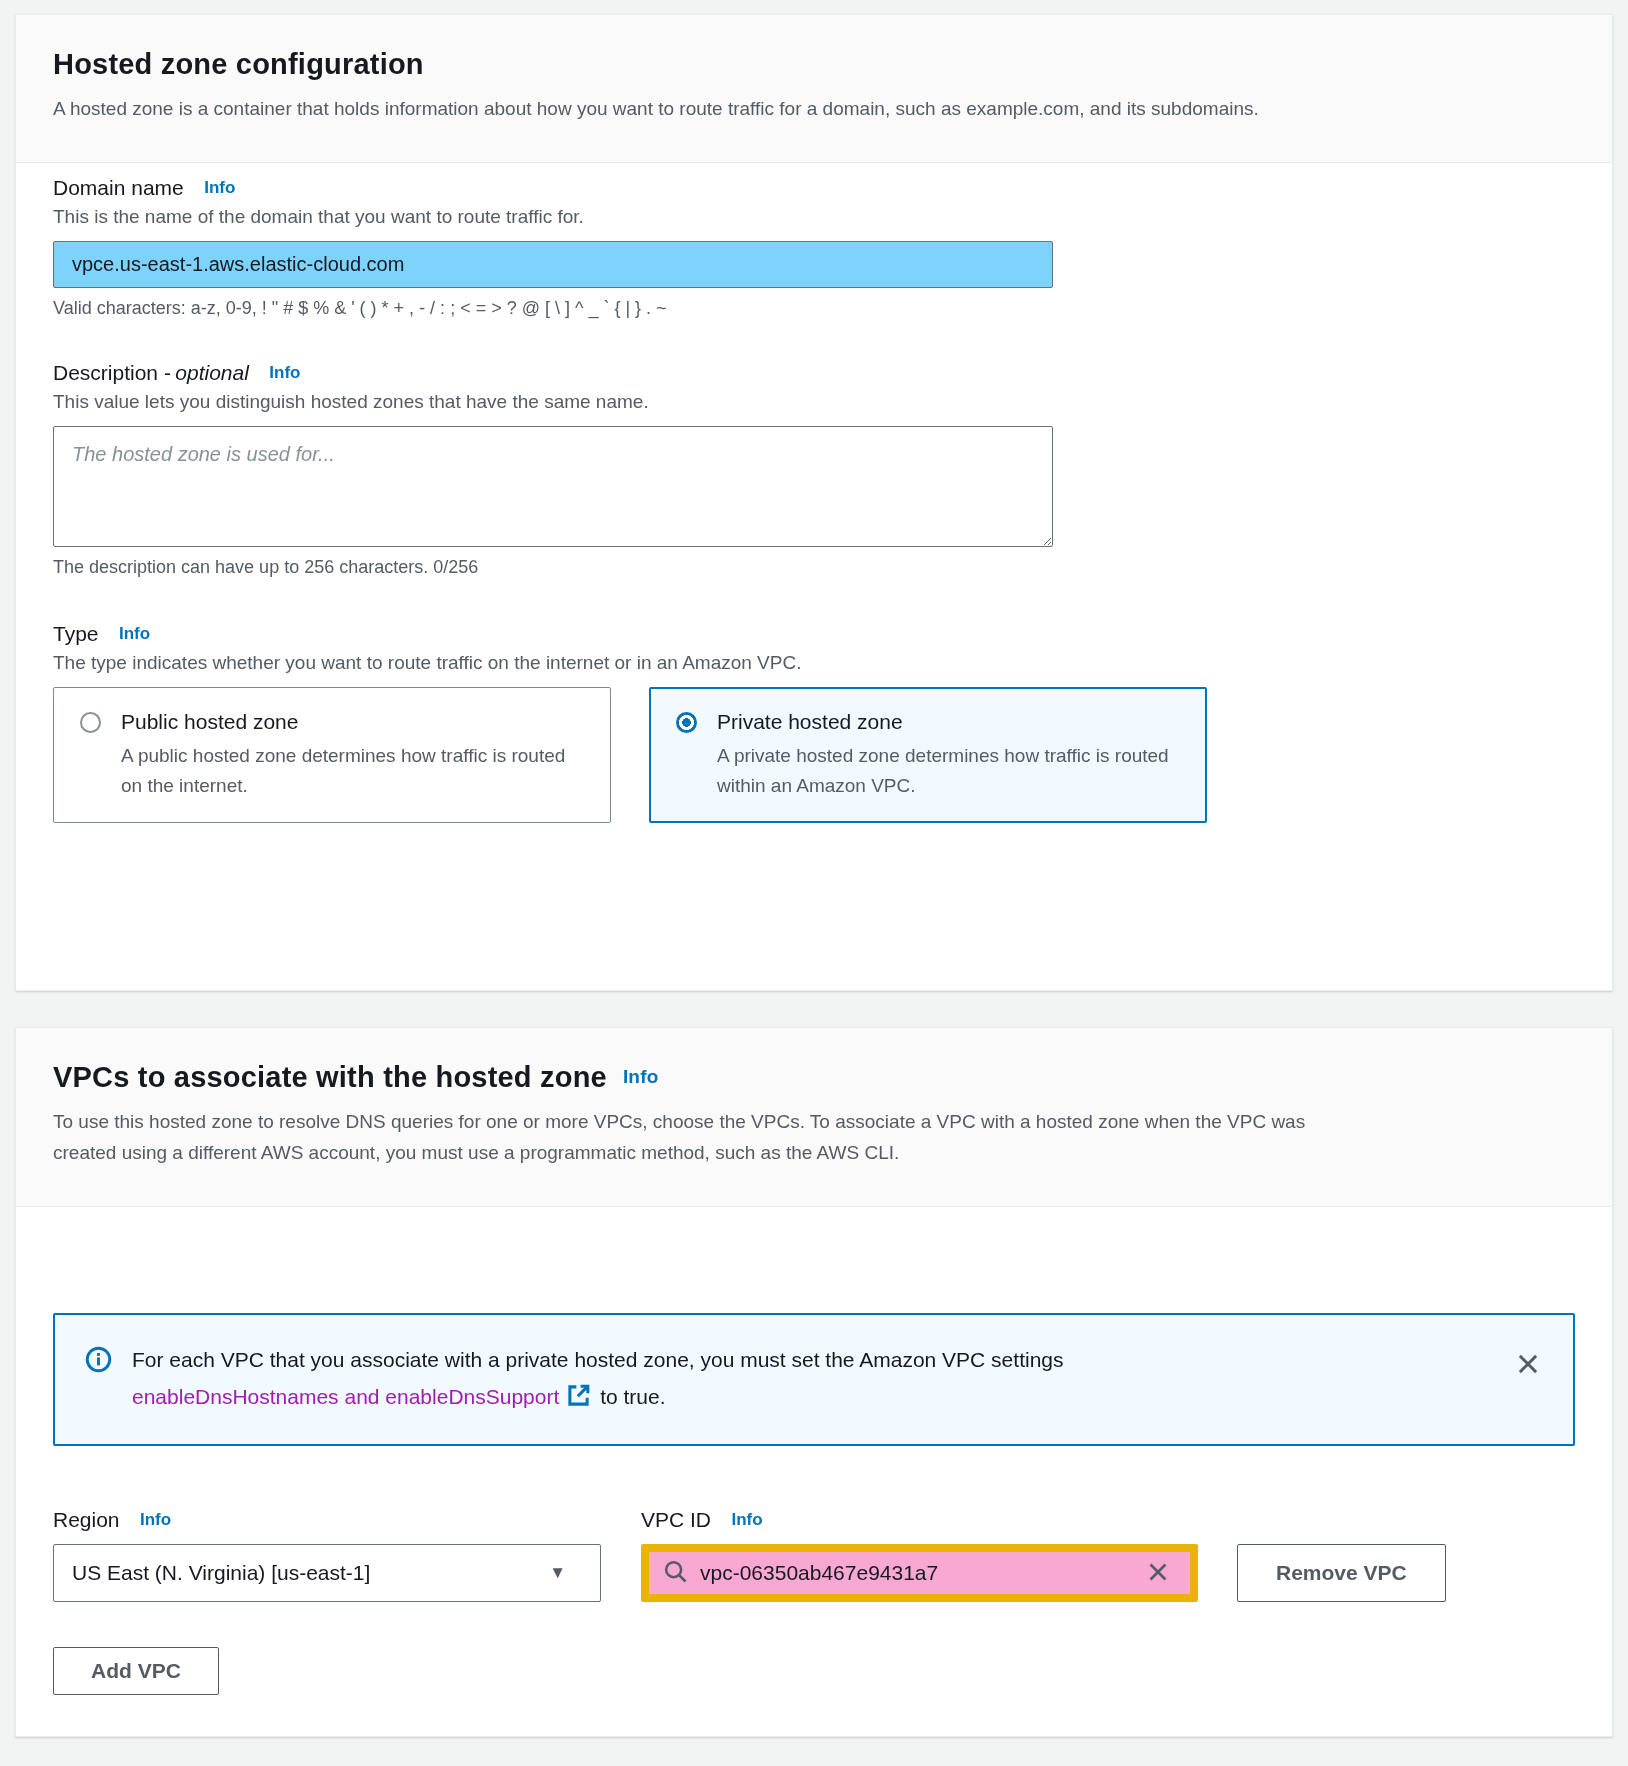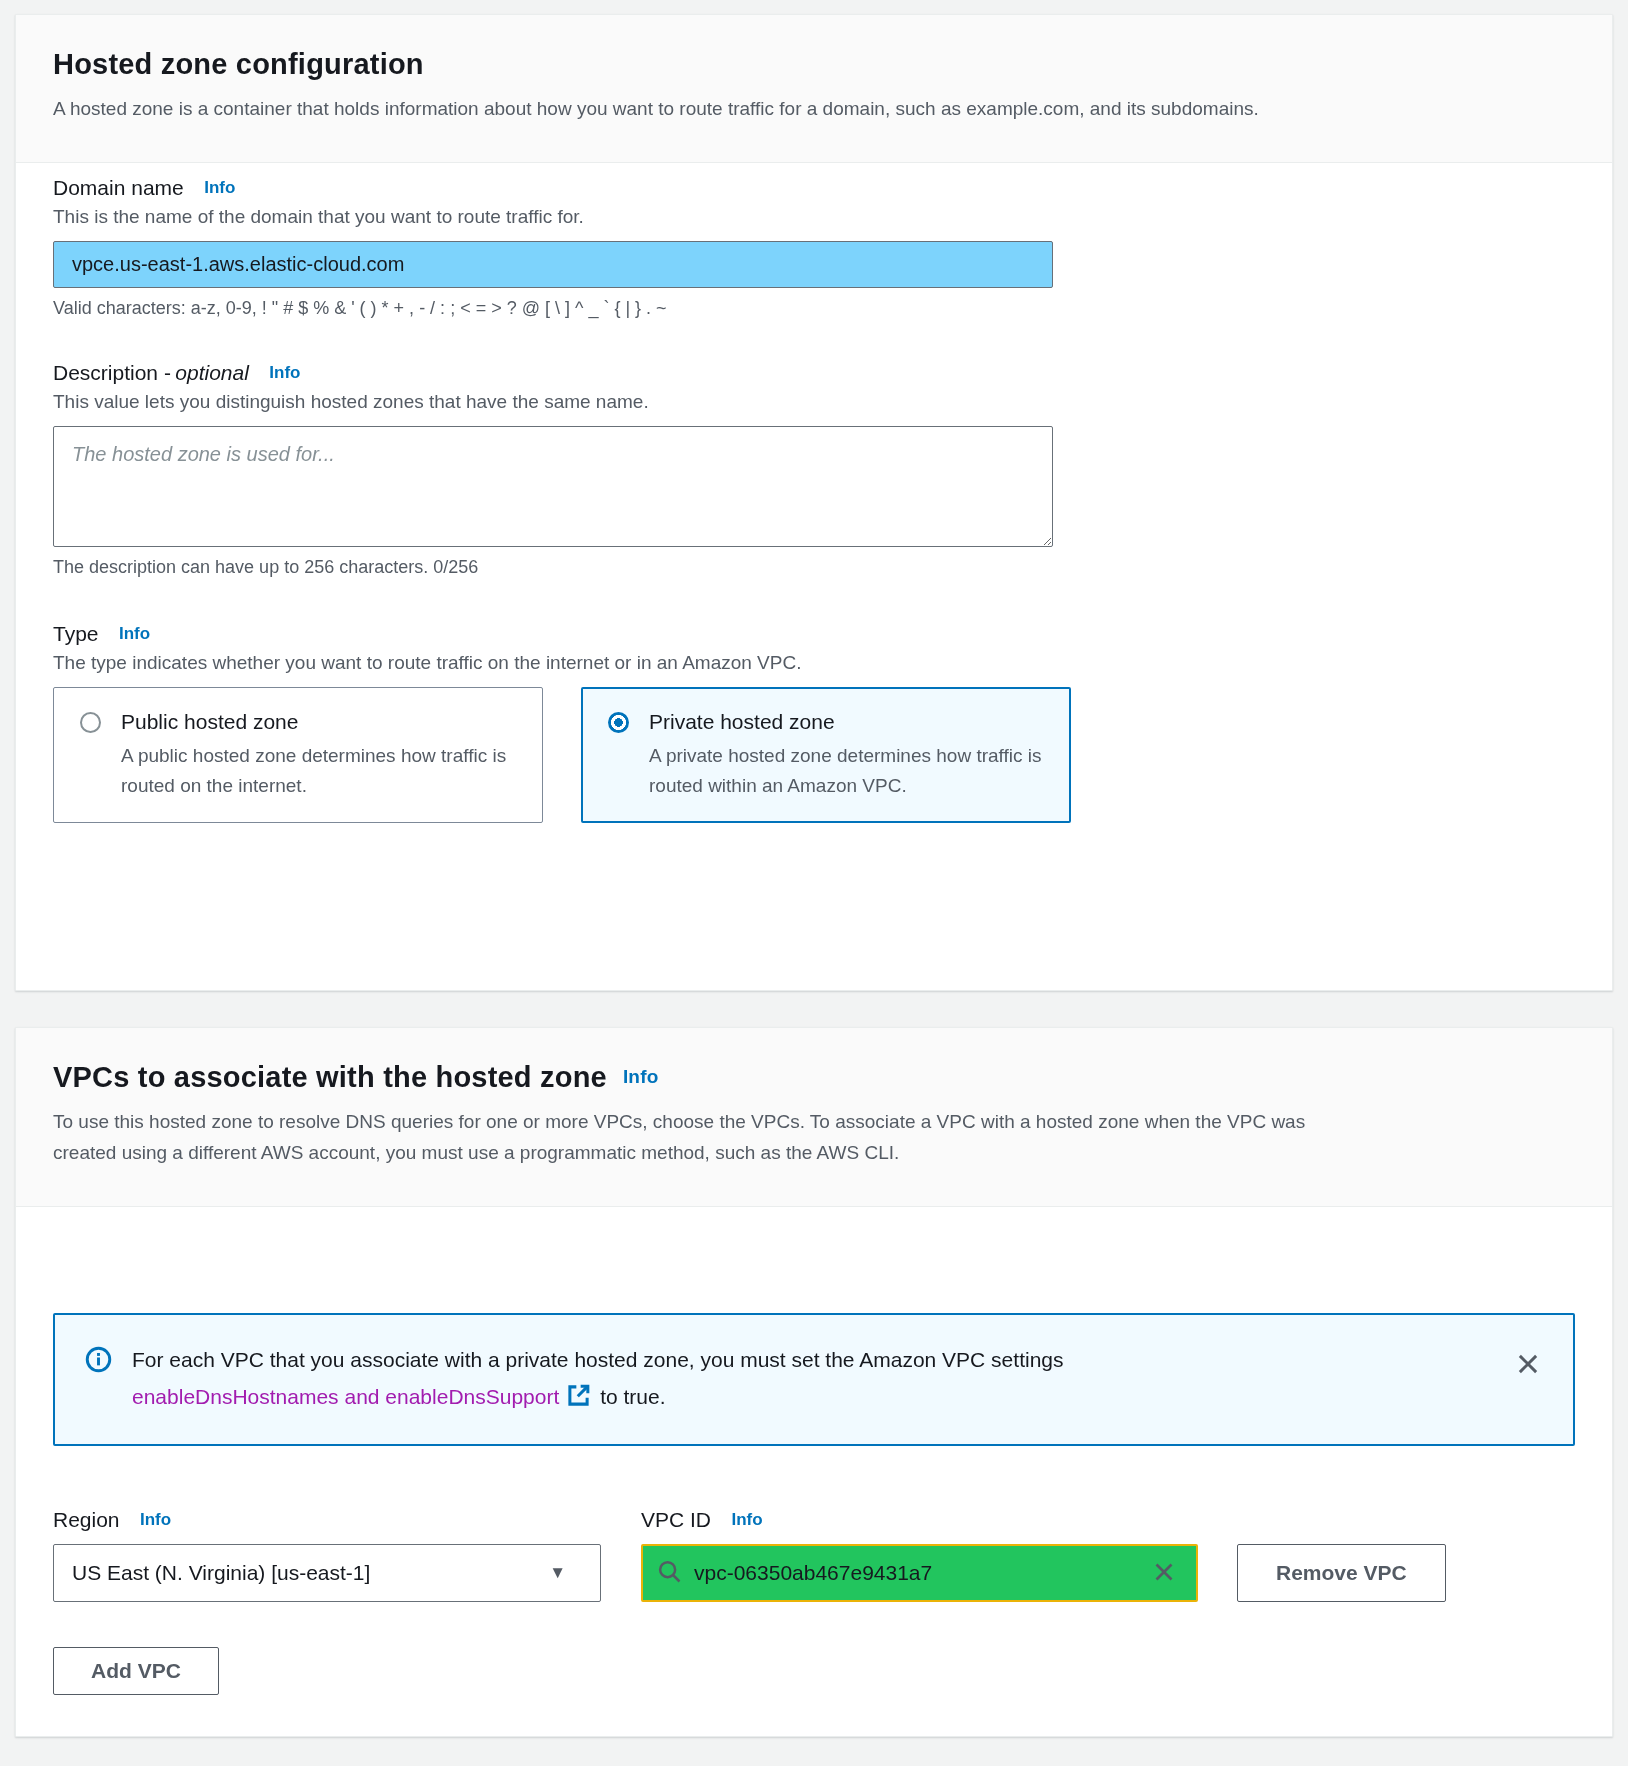--- a/index.html
+++ b/index.html
@@ -61,21 +61,21 @@
     border:1px solid #687078; border-radius:2px;
     padding:16px 18px; font-size:20px; color:#16191f;
     font-family:"Liberation Sans", sans-serif;
     background:#fff; outline:none; display:block; resize:both;
   }
   .textarea::placeholder { font-style:italic; color:#879196; }
 
   .type-block { margin-top:44px; }
   .tiles { margin-top:13px; display:flex; gap:38px; }
   .tile {
-    width:490px; min-height:136px;
+    width:558px; min-height:136px;
     border:1px solid #7d8998; border-radius:2px;
     padding:22px 24px 20px 26px;
     background:#fff; cursor:pointer;
   }
   .tile.selected {
     border:2px solid #0073bb; background:#f1faff;
     padding:21px 23px 19px 25px;
   }
   .tile-top { display:flex; align-items:center; gap:20px; }
   .radio {
@@ -121,22 +121,22 @@
     background:#fff; cursor:pointer;
     display:flex; align-items:center; justify-content:space-between;
     padding:0 34px 0 18px;
     font-size:21px; color:#16191f;
   }
   .select .caret { font-size:17px; color:#545b64; }
 
   .search-field {
     margin-left:40px;
     width:557px; height:58px;
-    border:2px solid #eab308; border-radius:2px;
-    background:#22c55e;
+    border:8px solid #eab308; border-radius:2px;
+    background:#f9a8d4;
     display:flex; align-items:center;
     padding:0 16px 0 14px;
   }
   .search-field .search-icon { flex:0 0 auto; }
   .search-field input {
     flex:1 1 auto; border:none; outline:none;
     margin-left:12px;
     font-size:21px; color:#16191f;
     font-family:"Liberation Sans", sans-serif;
     background:transparent; min-width:0;

